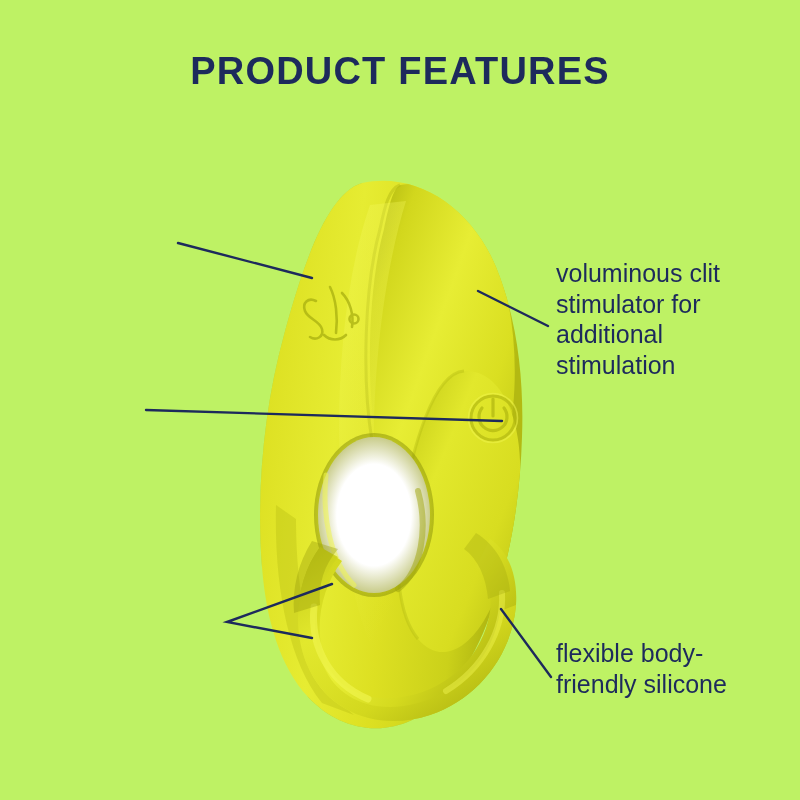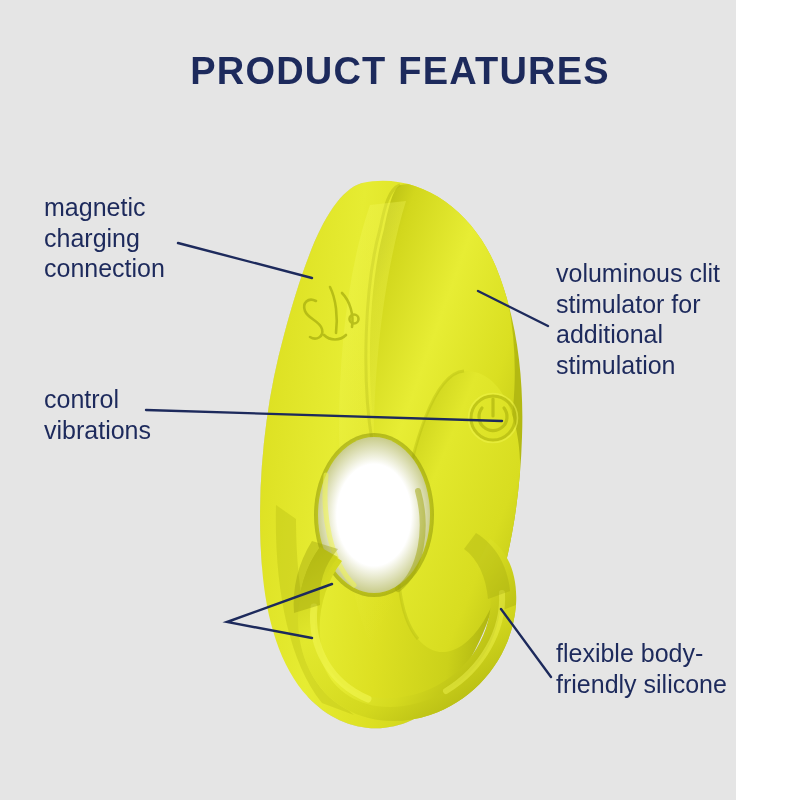--- a/index.html
+++ b/index.html
@@ -6,23 +6,23 @@
   html, body {
     margin: 0;
     padding: 0;
     background: #ffffff;
   }
   body {
     font-family: "Liberation Sans", "DejaVu Sans", sans-serif;
   }
   #canvas {
     position: relative;
-    width: 736px;
+    width: 800px;
     height: 800px;
-    background: #e5e5e5;
+    background: #bef264;
     overflow: hidden;
   }
 
   
   #page-title {
     position: absolute;
     left: 0;
     top: 50px;
     width: 800px;
     text-align: center;
@@ -261,26 +261,21 @@
       <line x1="146" y1="410" x2="502" y2="421"></line>
 
       <polyline points="332,584 227,622 312,638"></polyline>
 
       <line x1="478" y1="291" x2="548" y2="326"></line>
 
       <line x1="501" y1="609" x2="551" y2="677"></line>
     </g>
   </svg>
 
-  <div id="callout-magnetic-charging" class="callout left">magnetic
-charging
-connection</div>
-
-  <div id="callout-control-vibrations" class="callout left">control
-vibrations</div>
+
 
 
   <div id="callout-clit-stimulator" class="callout right">voluminous clit
 stimulator for
 additional
 stimulation</div>
 
   <div id="callout-silicone" class="callout right">flexible body-
 friendly silicone</div>
 

